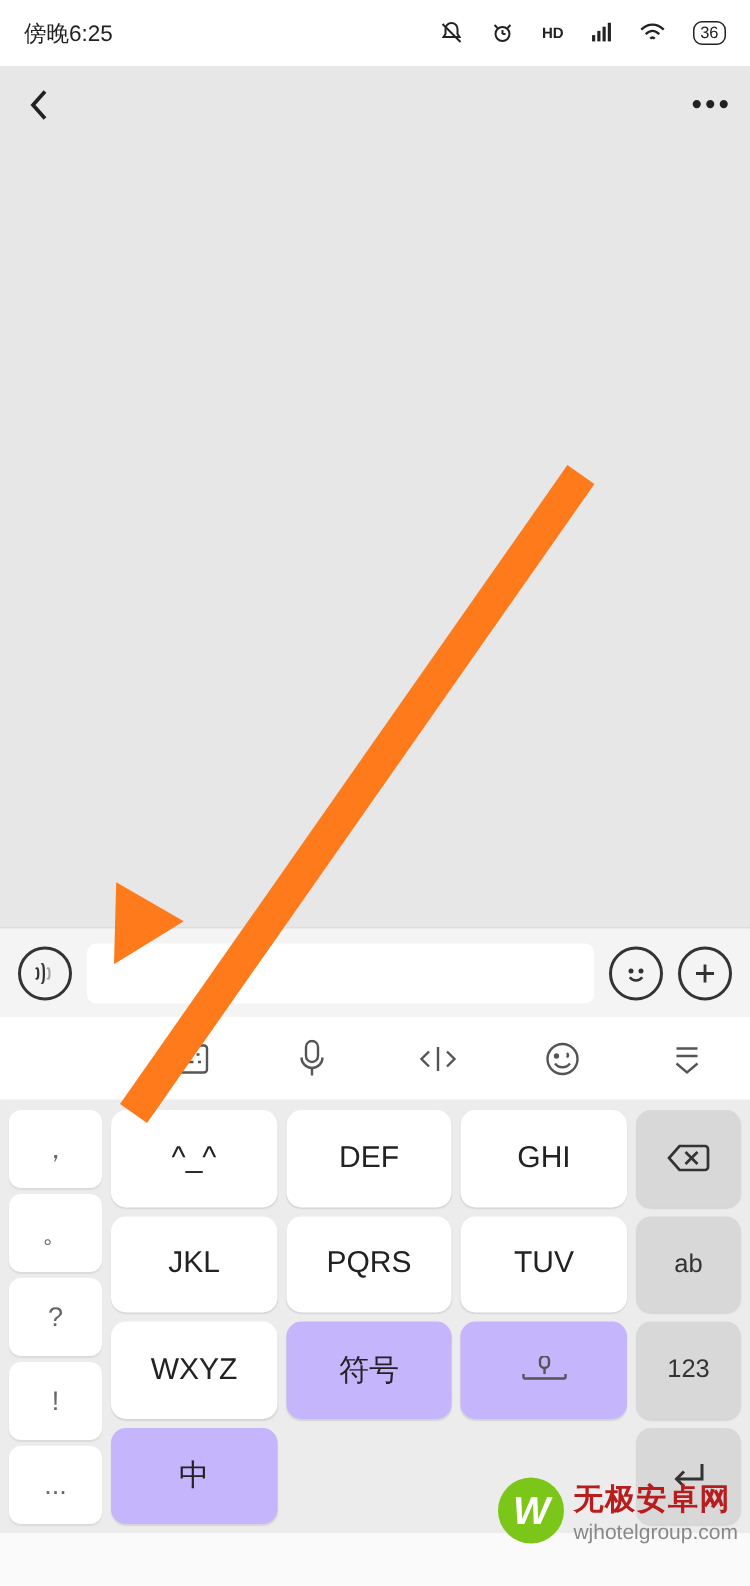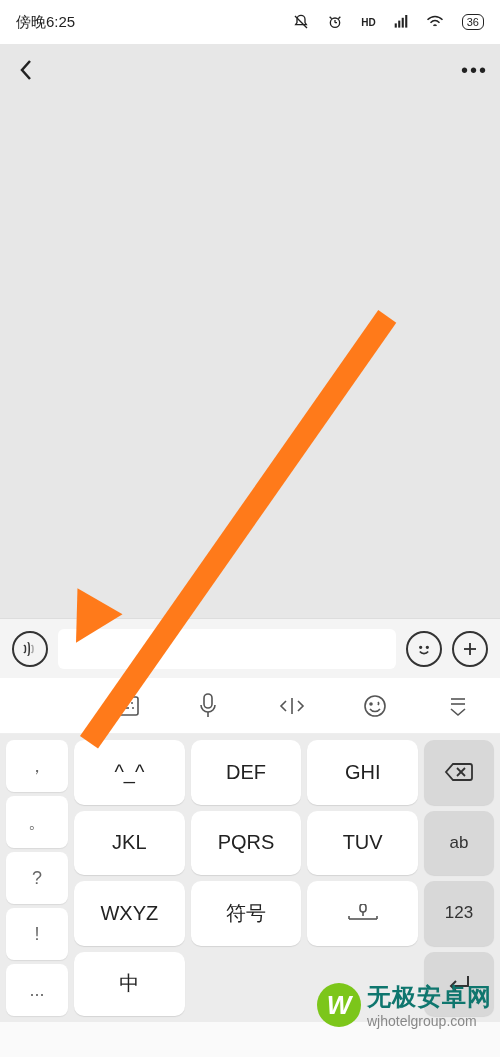--- a/index.html
+++ b/index.html
@@ -31,31 +31,31 @@
   
   .kb-toolbar { height: 56px; display: flex; align-items: center; justify-content: space-around; background: #fff; border-bottom: 1px solid #eee; }
   .kb-toolbar > div { width: 60px; display:flex; justify-content:center; }
 
   
   .kb-area { background: #ececec; padding: 6px; display: flex; gap: 6px; height: 288px; }
   .kb-leftcol { width: 62px; display: flex; flex-direction: column; gap: 4px; }
   .kb-leftcol .pk { flex: 1; background: #fff; border-radius: 8px; display: flex; align-items: center; justify-content: center; font-size: 18px; color: #666; box-shadow: 0 1px 1px rgba(0,0,0,.08); }
   .kb-main { flex: 1; display: grid; grid-template-columns: repeat(3, 1fr); grid-template-rows: repeat(4, 1fr); gap: 6px; }
   .kb-main .key { background: #fff; border-radius: 10px; display: flex; align-items: center; justify-content: center; font-size: 20px; color: #222; box-shadow: 0 1px 1px rgba(0,0,0,.1); }
-  .kb-main .key.grey { background: #ffffff; }
+  .kb-main .key.grey { background: #c4b5fd; }
   .kb-rightcol { width: 70px; display: flex; flex-direction: column; gap: 6px; }
   .kb-rightcol .rk { flex: 1; background: #d8d8d8; border-radius: 10px; display: flex; align-items: center; justify-content: center; font-size: 17px; color: #333; box-shadow: 0 1px 1px rgba(0,0,0,.1); }
 
   
   .navbar { height: 50px; background: #fafafa; }
 
   
   .watermark { position: absolute; right: 8px; bottom: 28px; display: flex; align-items: center; gap: 6px; }
   .wm-logo { width: 44px; height: 44px; background: #7cc61a; border-radius: 50%; display:flex; align-items:center; justify-content:center; color:#fff; font-weight:900; font-size:26px; font-style:italic; }
-  .wm-txt1 { font-size: 24px; font-weight: 700; color:#0f766e; letter-spacing:1px; }
+  .wm-txt1 { font-size: 20px; font-weight: 700; color:#b91c1c; letter-spacing:1px; }
   .wm-txt2 { font-size: 14px; color: #888; }
 
   svg { display:block; }
 </style>
 </head>
 <body>
 
 <div class="status-bar">
   <span>傍晚6:25</span>
   <div class="status-right">

